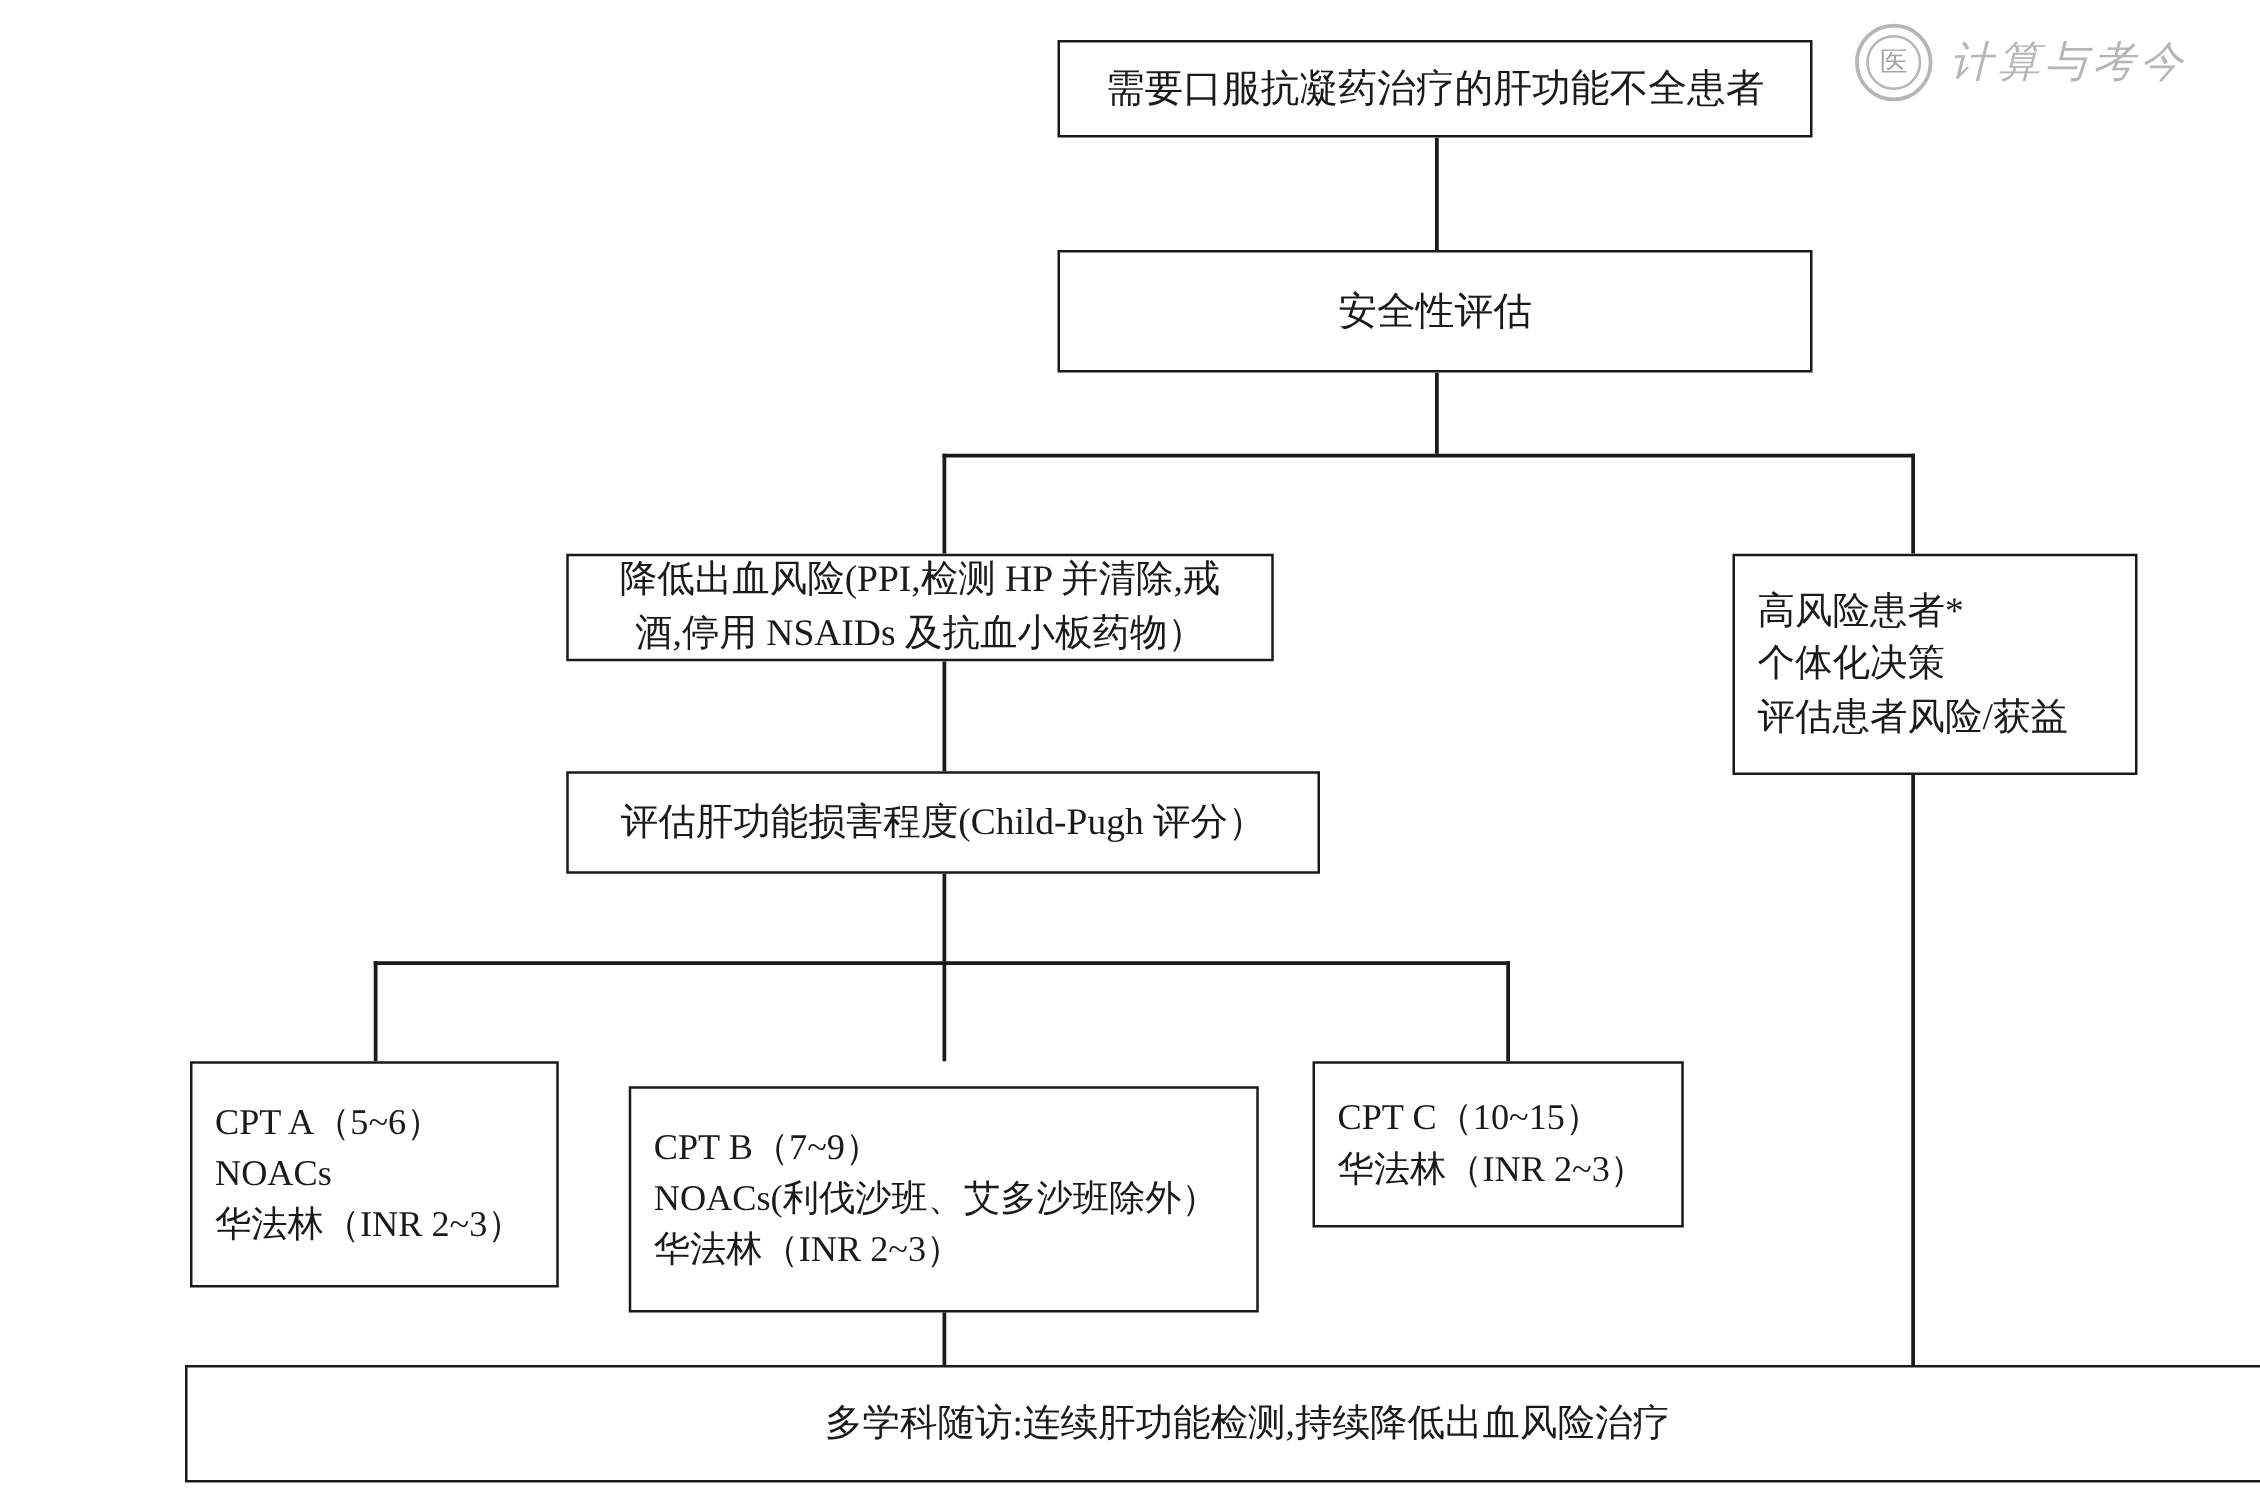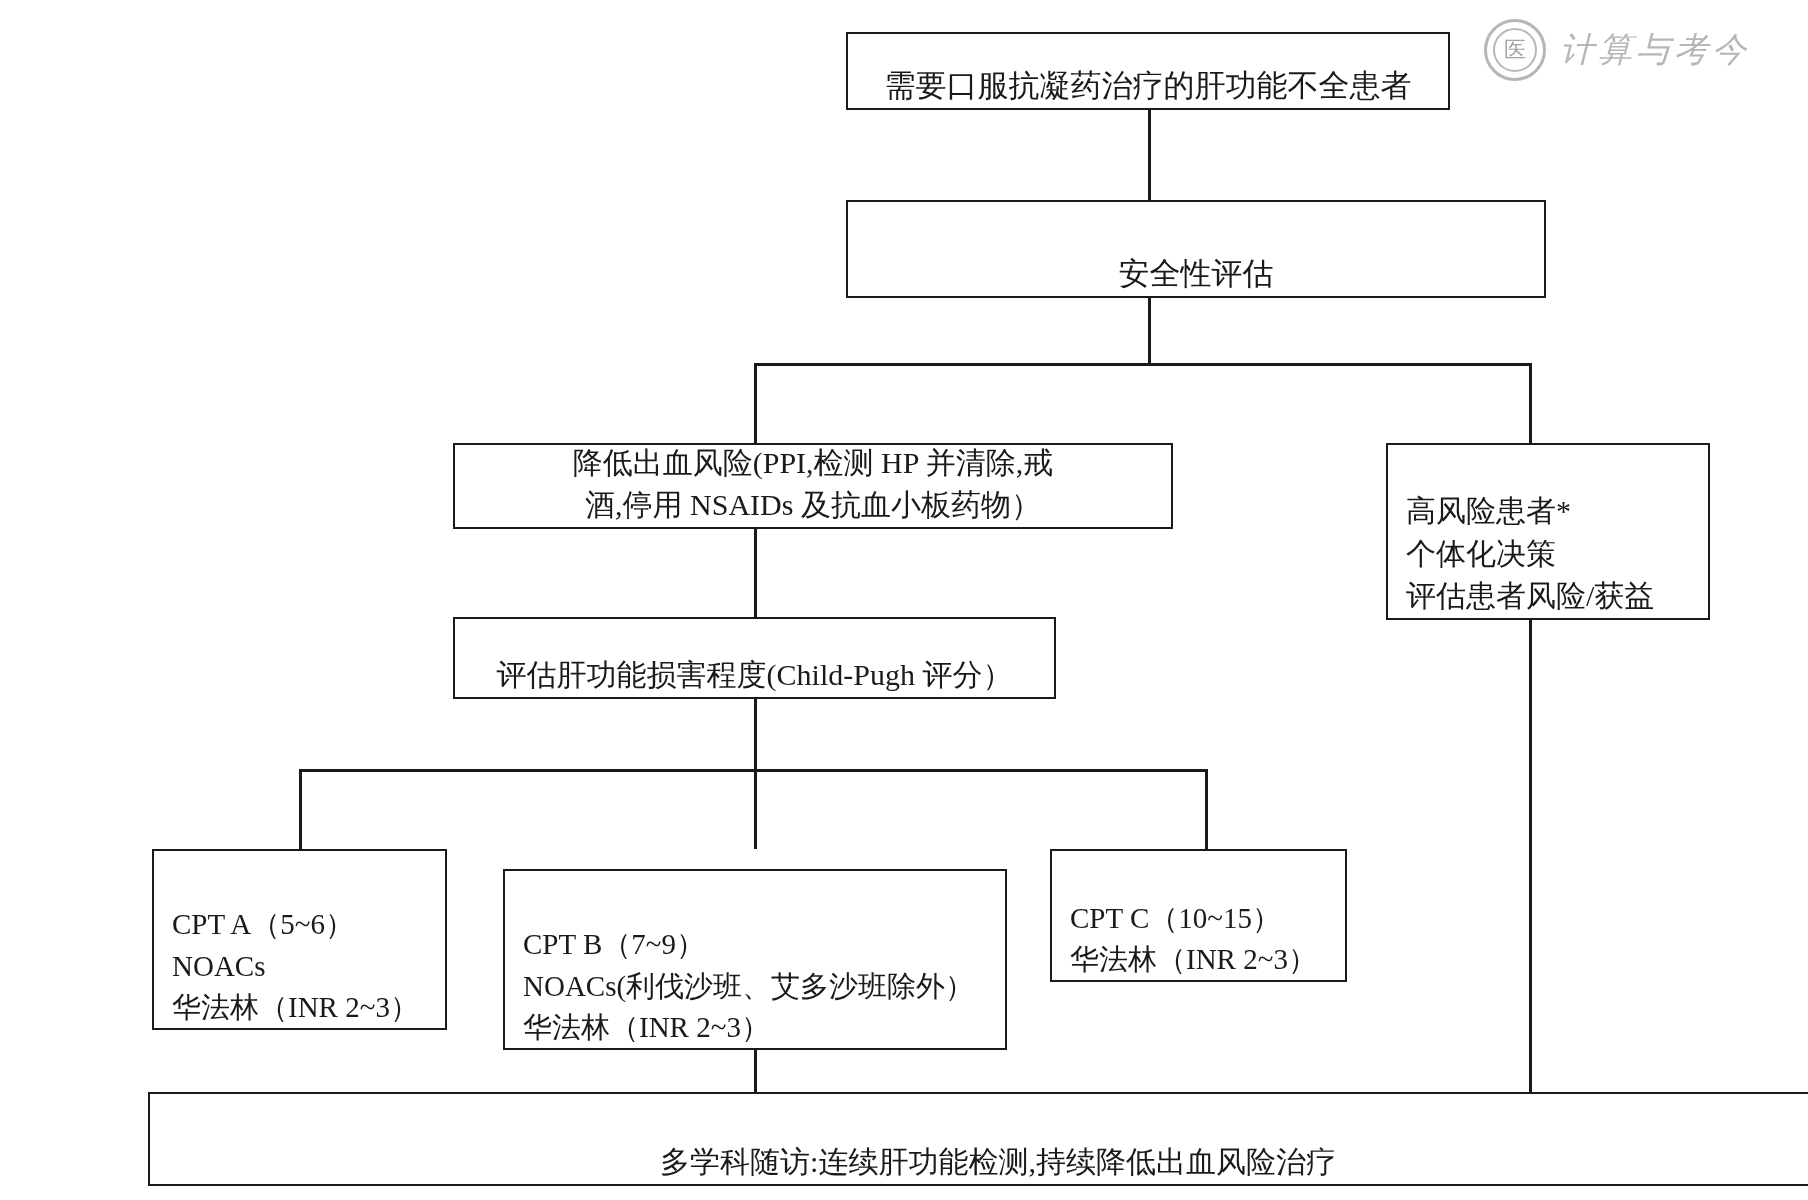--- a/index.html
+++ b/index.html
@@ -14,21 +14,21 @@
     background:#ffffff;
     overflow:hidden;
   }
   .box{
     position:absolute;
     border:2px solid #1a1a1a;
     background:#ffffff;
     box-sizing:border-box;
     display:flex;
     flex-direction:column;
-    justify-content:flex-end;
+    justify-content:center;
     z-index:3;
   }
   .box.center{align-items:center;text-align:center;}
   .box.left{align-items:flex-start;text-align:left;}
   .line{
     display:block;
     white-space:nowrap;
     line-height:1.42;
   }
   .pad-l{padding-left:18px;}
@@ -112,25 +112,25 @@
   <div class="conn v" style="left:1205px;top:769px;height:80px;"></div>
 
   <div class="conn v" style="left:754px;top:1030px;height:62px;"></div>
 
   <div class="conn v" style="left:1529px;top:620px;height:472px;"></div>
 
   <div class="box center fs-32" style="left:846px;top:32px;width:604px;height:78px;">
     <span class="line pad-lr">需要口服抗凝药治疗的肝功能不全患者</span>
   </div>
 
-  <div class="box center fs-32" style="left:846px;top:200px;width:700px;height:98px;">
+  <div class="box center fs-32" style="left:846px;top:200px;width:604px;height:98px;">
     <span class="line pad-lr">安全性评估</span>
   </div>
 
-  <div class="box center fs-30" style="left:453px;top:443px;width:720px;height:86px;">
+  <div class="box center fs-30" style="left:453px;top:443px;width:566px;height:86px;">
     <span class="line pad-lr">降低出血风险(PPI,检测 HP 并清除,戒</span>
     <span class="line pad-lr">酒,停用 NSAIDs 及抗血小板药物）</span>
   </div>
 
   <div class="box center fs-30" style="left:453px;top:617px;width:603px;height:82px;">
     <span class="line pad-lr">评估肝功能损害程度(Child-Pugh 评分）</span>
   </div>
 
   <div class="box left fs-30" style="left:1386px;top:443px;width:324px;height:177px;">
     <span class="line pad-l">高风险患者*</span>

